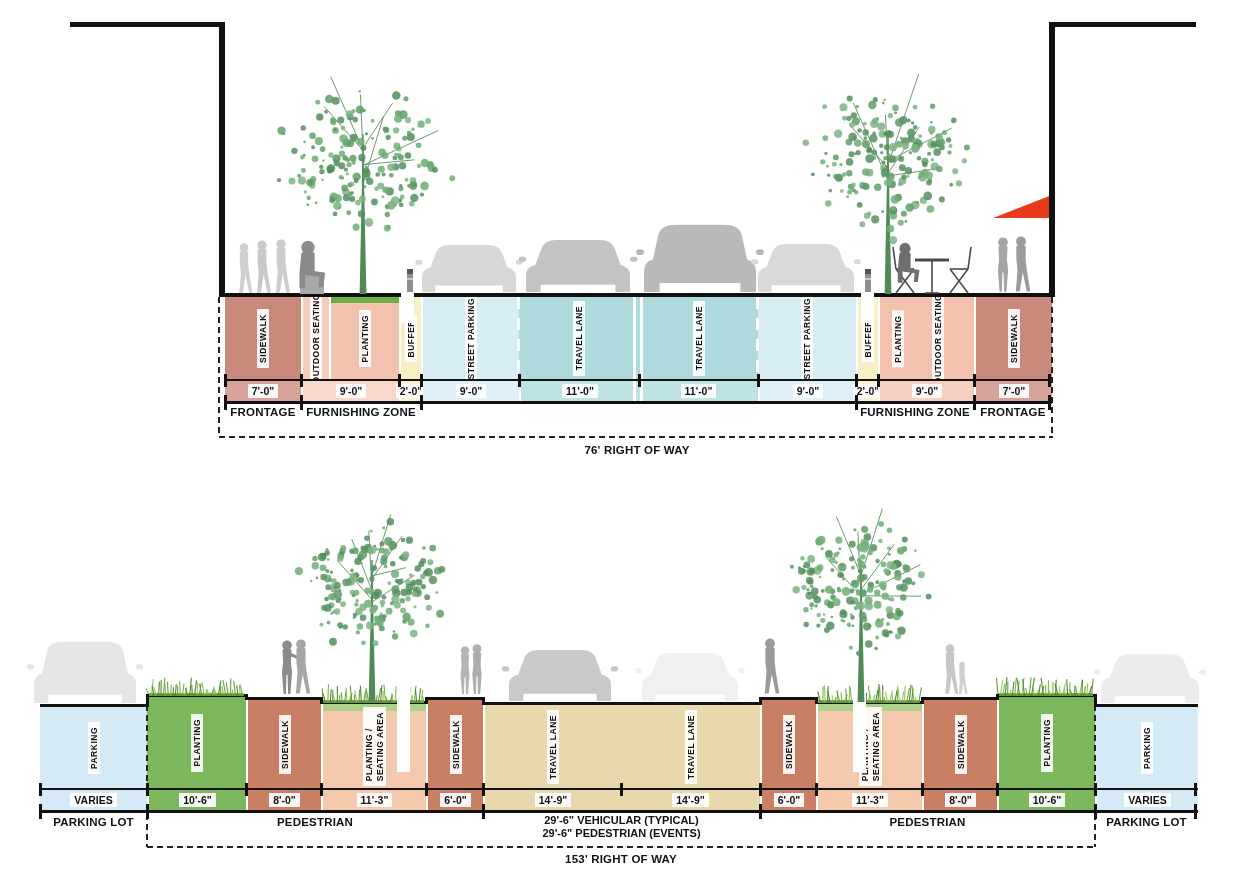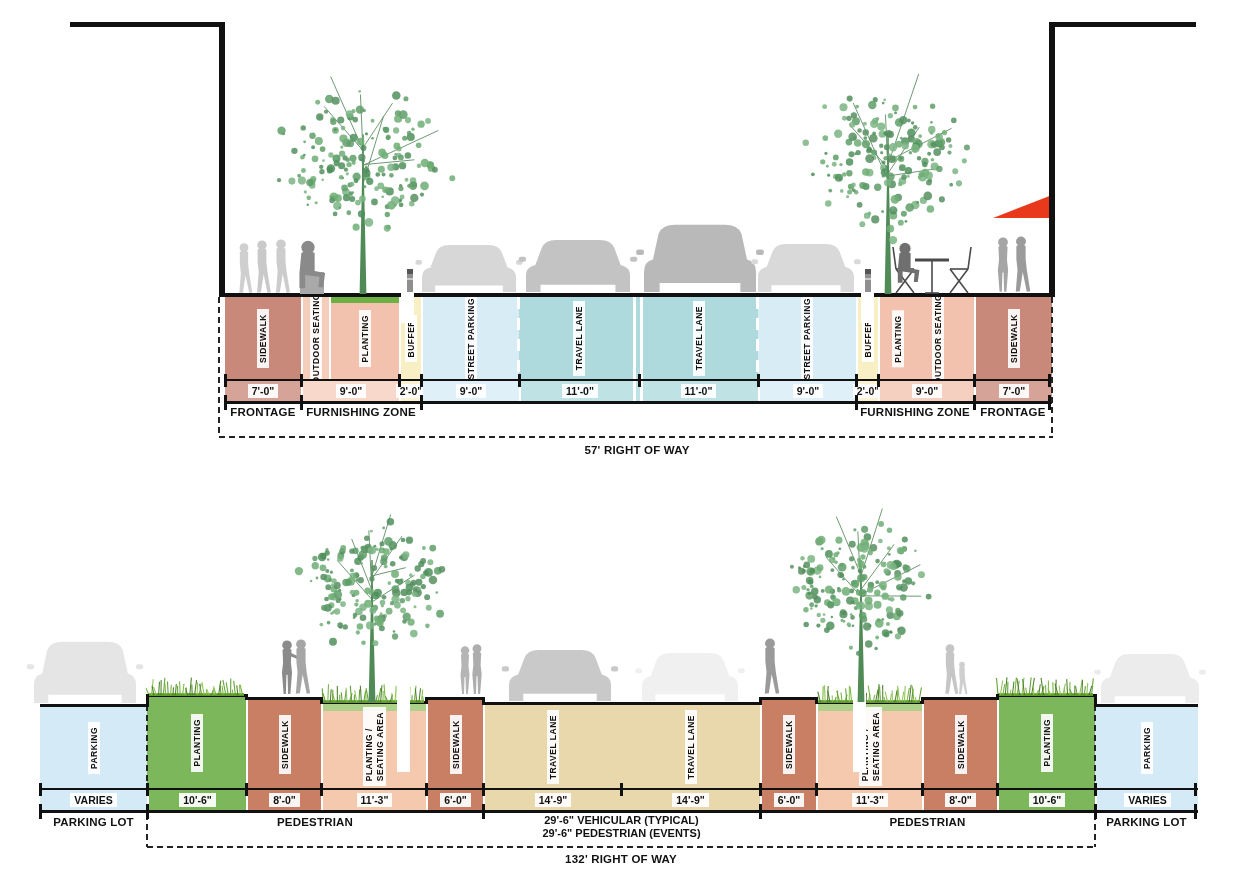--- a/index.html
+++ b/index.html
@@ -155,21 +155,21 @@
   <div class="hline" style="left:225px;top:401px;width:827px;height:3px"></div>
 
   <div class="glabel" style="left:225px;top:406px;width:76px">FRONTAGE</div>
   <div class="glabel" style="left:295px;top:406px;width:132px">FURNISHING ZONE</div>
   <div class="glabel" style="left:855px;top:406px;width:120px">FURNISHING ZONE</div>
   <div class="glabel" style="left:974px;top:406px;width:78px">FRONTAGE</div>
 
   <div class="dash-v" style="left:218px;top:297px;height:139px"></div>
   <div class="dash-v" style="left:1051px;top:297px;height:139px"></div>
   <div class="dash-h" style="left:219px;top:436px;width:834px"></div>
-  <div class="glabel" style="left:437px;top:444px;width:400px">57'  RIGHT OF WAY</div>
+  <div class="glabel" style="left:437px;top:444px;width:400px">76'  RIGHT OF WAY</div>
 
   <div class="zone c-bparking nb topline" style="left:40px;top:704px;width:107px;height:85px">
       <span class="vchip">
         <span class="vtxt">PARKING</span>
       </span>
     </div>
   <div class="zone c-bplanting nb topline" style="left:147px;top:694px;width:99px;height:95px">
       <span class="vchip">
         <span class="vtxt">PLANTING</span>
       </span>
@@ -273,21 +273,21 @@
   <div class="glabel" style="left:40px;top:816px;width:107px">PARKING LOT</div>
   <div class="glabel" style="left:147px;top:816px;width:336px">PEDESTRIAN</div>
   <div class="glabel2" style="left:483px;top:814px;width:277px">29'-6" VEHICULAR (TYPICAL)</div>
   <div class="glabel2" style="left:483px;top:827px;width:277px">29'-6" PEDESTRIAN (EVENTS)</div>
   <div class="glabel" style="left:760px;top:816px;width:335px">PEDESTRIAN</div>
   <div class="glabel" style="left:1095px;top:816px;width:103px">PARKING LOT</div>
 
   <div class="dash-v" style="left:146px;top:814px;height:33px"></div>
   <div class="dash-v" style="left:1094px;top:814px;height:33px"></div>
   <div class="dash-h" style="left:147px;top:846px;width:948px"></div>
-  <div class="glabel" style="left:421px;top:853px;width:400px">132'  RIGHT OF WAY</div>
+  <div class="glabel" style="left:421px;top:853px;width:400px">153'  RIGHT OF WAY</div>
 
   <svg id="scenery" width="1240" height="880">
       <g transform="translate(469,292) scale(0.94)" fill="#d7d7d7">
         <path d="M-50,0 L-50,-16 Q-50,-24 -41,-26 L-35,-42 Q-32,-50 -21,-50 L21,-50 Q32,-50 35,-42 L41,-26 Q50,-24 50,-16 L50,0 L36,0 L36,-7 L-36,-7 L-36,0 Z"></path>
         <rect x="-57" y="-34" width="7" height="5" rx="2"></rect>
         <rect x="50" y="-34" width="7" height="5" rx="2"></rect>
       </g>
       <g transform="translate(578,292) scale(1.04)" fill="#c3c3c3">
         <path d="M-50,0 L-50,-16 Q-50,-24 -41,-26 L-35,-42 Q-32,-50 -21,-50 L21,-50 Q32,-50 35,-42 L41,-26 Q50,-24 50,-16 L50,0 L36,0 L36,-7 L-36,-7 L-36,0 Z"></path>
         <rect x="-57" y="-34" width="7" height="5" rx="2"></rect>

